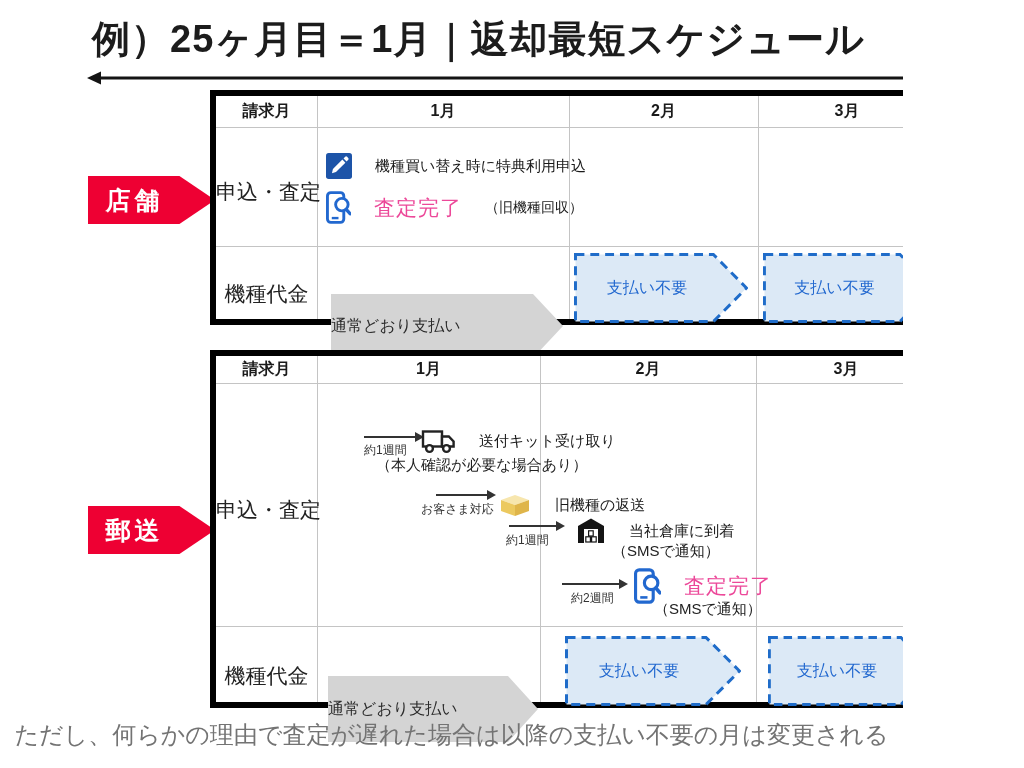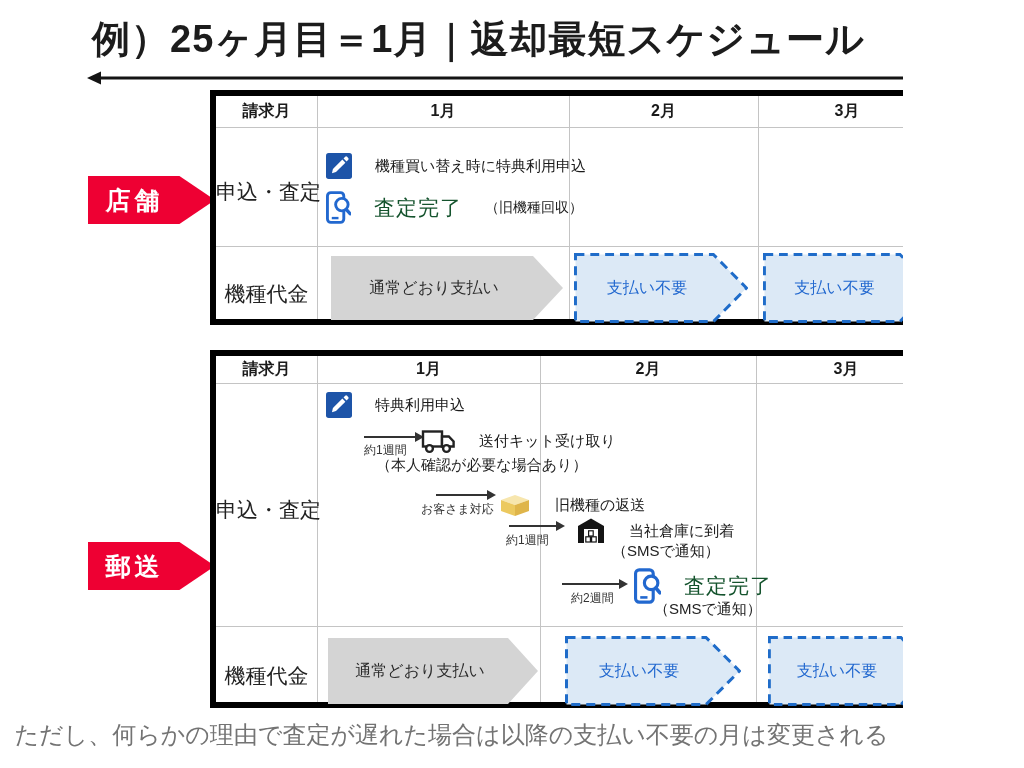--- a/index.html
+++ b/index.html
@@ -7,45 +7,45 @@
           font-family:"Liberation Sans","DejaVu Sans",sans-serif;color:#1a1a1a;}
 
   .title{position:absolute;left:92px;top:14px;font-size:38px;font-weight:700;letter-spacing:1px;color:#1c1c1c;white-space:nowrap;}
   .title-arrow{position:absolute;left:86px;top:70px;}
 
   .side-label{position:absolute;left:88px;width:127px;height:48px;background:#ee0033;
     clip-path:polygon(0 0,72% 0,100% 50%,72% 100%,0 100%);
     display:flex;align-items:center;justify-content:center;padding-right:34px;box-sizing:border-box;
     color:#fff;font-size:25px;font-weight:700;letter-spacing:4px;}
   .side-label.store{top:176px;}
-  .side-label.mail{top:506px;margin-top:36px;}
+  .side-label.mail{top:506px;}
 
   .tbl{position:absolute;left:210px;width:720px;border:6px solid #000000;box-sizing:border-box;background:#fff;}
   .tbl1{top:90px;height:235px;}
   .tbl2{top:350px;height:358px;}
   .vline{position:absolute;top:0;bottom:0;width:1px;background:#c4c4c4;}
   .hline{position:absolute;left:0;right:0;height:1px;background:#c4c4c4;}
   .hcell{position:absolute;top:0;text-align:center;font-weight:700;font-size:16px;color:#1a1a1a;}
   .tbl1 .hcell{height:30px;line-height:30px;}
   .tbl2 .hcell{height:26px;line-height:26px;}
   .rlabel{position:absolute;text-align:center;font-size:21px;color:#222;white-space:nowrap;}
 
   .flow-item{position:absolute;display:flex;align-items:center;gap:23px;font-size:15px;color:#1a1a1a;white-space:nowrap;}
-  .flow-item .big-blue{color:#14532d;font-size:21px;letter-spacing:1px;}
+  .flow-item .big-blue{color:#ec4899;font-size:21px;letter-spacing:1px;}
   .flow-note{position:absolute;font-size:14px;color:#222;white-space:nowrap;}
 
   .farrow{position:absolute;height:2px;background:#333;}
   .farrow::after{content:"";position:absolute;right:-8px;top:-4px;width:0;height:0;
     border-left:9px solid #333;border-top:5px solid transparent;border-bottom:5px solid transparent;}
   .fdur{position:absolute;font-size:12px;color:#333;white-space:nowrap;}
 
   .gray-arrow{position:absolute;background:#d4d4d4;
     clip-path:polygon(0 0,calc(100% - 30px) 0,100% 50%,calc(100% - 30px) 100%,0 100%);
-    display:flex;align-items:center;justify-content:center;padding-right:26px;box-sizing:border-box;
-    font-size:16px;color:#2b2b2b;}
+    display:flex;align-items:center;padding-right:26px;box-sizing:border-box;
+    font-size:16px;color:#2b2b2b;margin-top:38px;}
 
   .dash-box{position:absolute;}
   .dash-box svg{position:absolute;left:0;top:0;width:100%;height:100%;}
   .dash-box span{position:absolute;left:0;top:0;right:0;bottom:0;display:flex;align-items:center;justify-content:center;
     padding-right:28px;box-sizing:border-box;color:#2268cf;font-size:16px;}
 
   .footnote{position:absolute;left:0;right:0;top:719px;text-align:center;font-size:24px;color:#737373;white-space:nowrap;}
   .icon{flex:0 0 auto;display:block;}
 </style>
 </head>
@@ -130,28 +130,20 @@
     <div class="hline" style="top:270px"></div>
 
     <div class="hcell" style="left:0;width:101px">請求月</div>
     <div class="hcell" style="left:101px;width:223px">1月</div>
     <div class="hcell" style="left:324px;width:216px">2月</div>
     <div class="hcell" style="left:540px;width:180px">3月</div>
 
     <div class="rlabel" style="left:0;width:101px;top:140px">申込・査定</div>
     <div class="rlabel" style="left:0;width:101px;top:306px">機種代金</div>
 
-    <div class="flow-item" style="left:110px;top:36px;height:26px">
-      <svg class="icon" width="26" height="26" viewBox="0 0 24 24">
-        <rect width="24" height="24" rx="2.5" fill="#1d54a8"></rect>
-        <path d="M5.5 18.7 L6.4 14.8 L15.1 6.1 L17.9 8.9 L9.2 17.6 Z" fill="#fff"></path>
-        <path d="M16.2 5 L17.7 3.5 a1.3 1.3 0 0 1 1.8 0 l1 1 a1.3 1.3 0 0 1 0 1.8 L19 7.8 Z" fill="#fff"></path>
-      </svg>
-      <span>特典利用申込</span>
-    </div>
 
     <div class="farrow" style="left:148px;top:80px;width:52px"></div>
     <div class="fdur" style="left:148px;top:86px">約1週間</div>
     <div class="flow-item" style="left:205px;top:72px;height:26px">
       <svg class="icon" width="35" height="26" viewBox="0 0 34 26">
         <rect x="1.5" y="3.5" width="19" height="15" fill="#fff" stroke="#222" stroke-width="2.4"></rect>
         <path d="M20.5 8.5 h6.8 l4.8 5 v5 h-11.6 z" fill="#fff" stroke="#222" stroke-width="2.4"></path>
         <circle cx="8" cy="20.5" r="3.4" fill="#fff" stroke="#222" stroke-width="2.4"></circle>
         <circle cx="25" cy="20.5" r="3.4" fill="#fff" stroke="#222" stroke-width="2.4"></circle>
       </svg>

